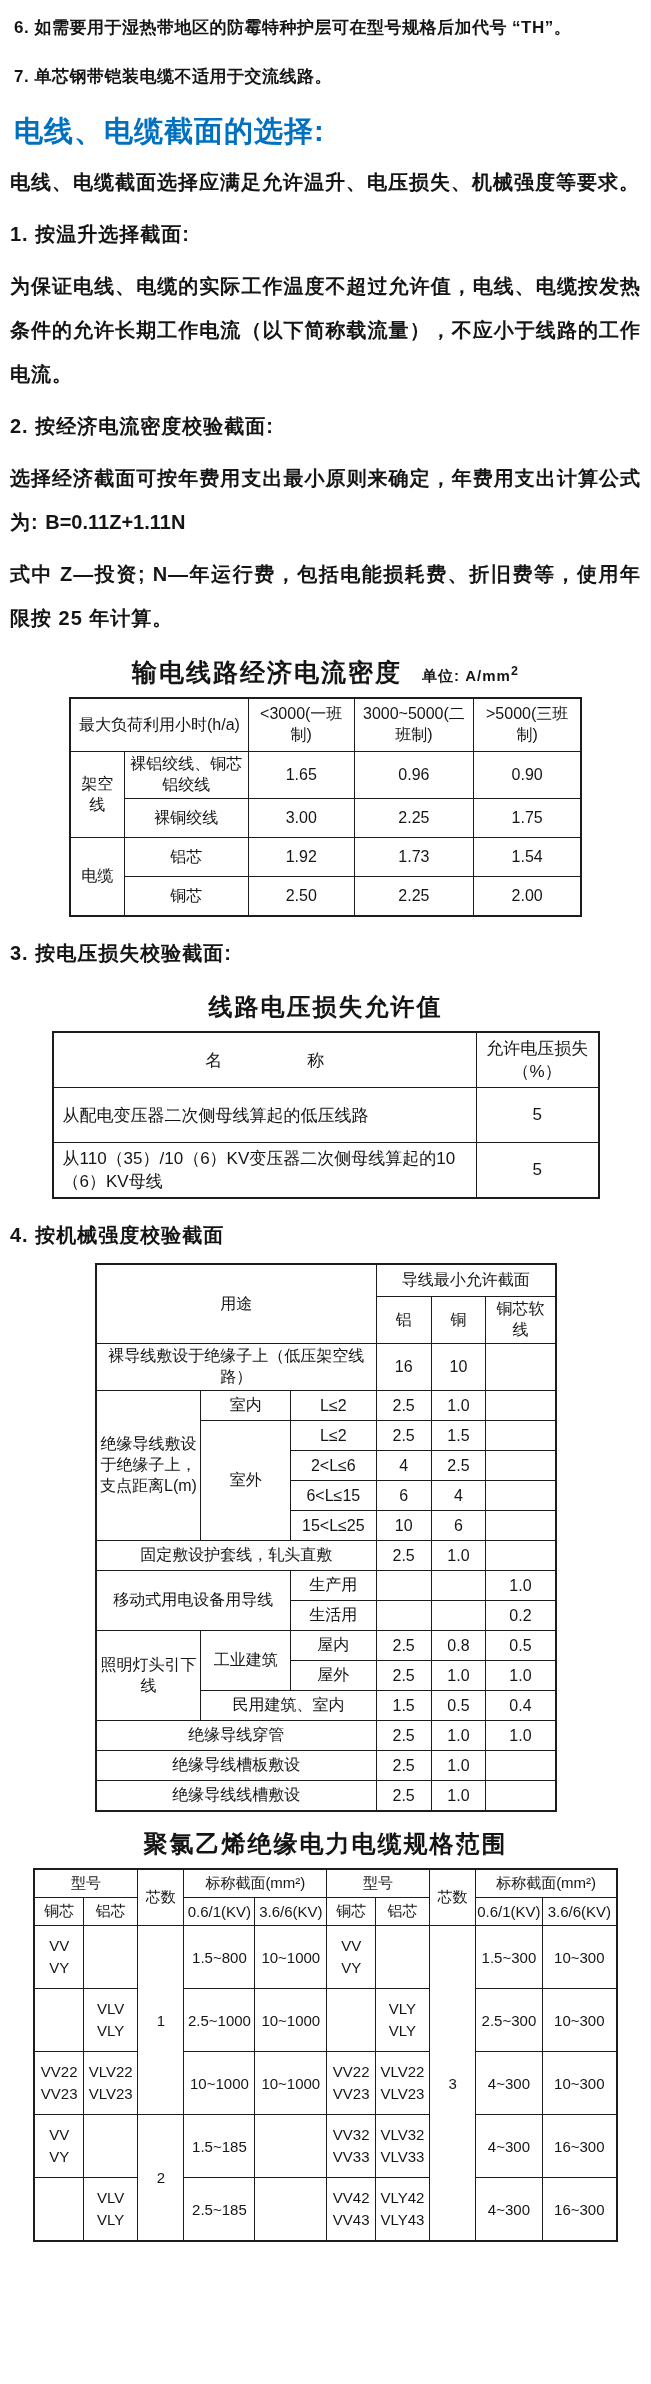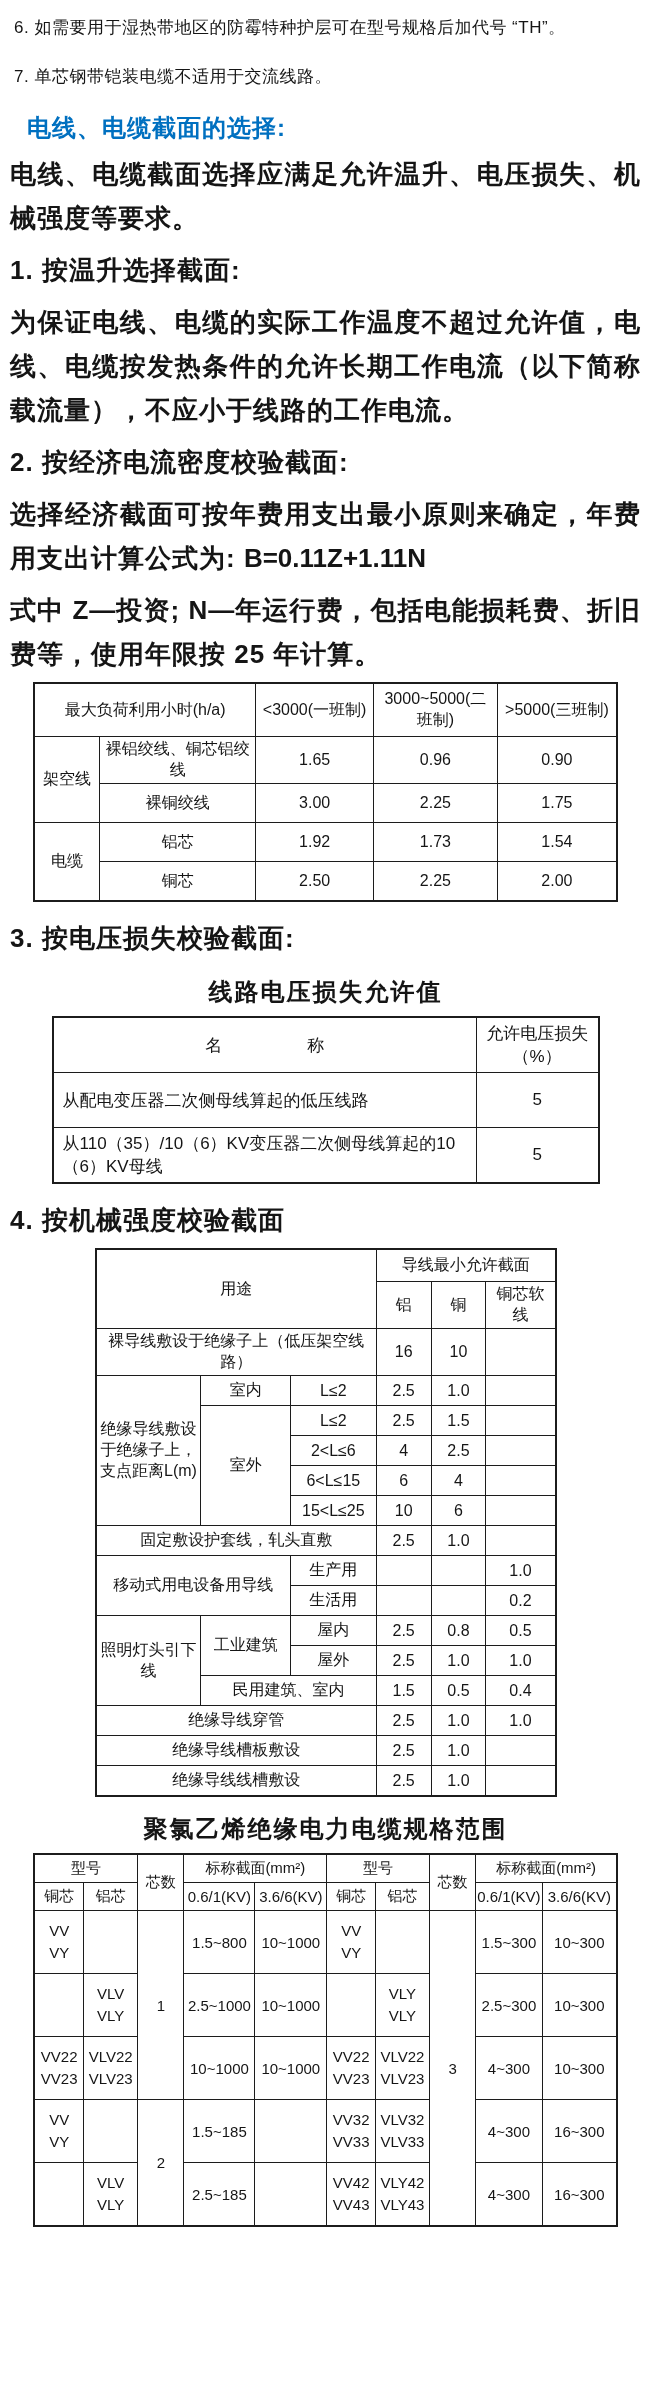--- a/index.html
+++ b/index.html
@@ -1,35 +1,35 @@
 <!DOCTYPE html>
 <html><head>
 <meta charset="utf-8">
 <style>
   html,body{margin:0;padding:0;background:#fff;}
   body{width:651px;font-family:"Liberation Sans","DejaVu Sans",sans-serif;color:#151515;}
   .page{width:651px;padding:6px 0 14px;box-sizing:border-box;}
 
-  .note{font-size:17px;font-weight:400;margin:10px 14px 0;letter-spacing:.5px;}
+  .note{font-size:17px;font-weight:700;margin:10px 14px 0;letter-spacing:.5px;}
   .note+.note{margin-top:26px;}
 
-  .h-blue{color:#0070c0;font-size:24px;font-weight:700;margin:24px 27px 0;letter-spacing:1px;}
-  .para{font-size:26px;line-height:44px;font-weight:600;margin:8px 10px 0;text-align:justify;letter-spacing:1px;}
+  .h-blue{color:#0070c0;font-size:29px;font-weight:700;margin:24px 14px 0;letter-spacing:1px;}
+  .para{font-size:20px;line-height:44px;font-weight:600;margin:8px 10px 0;text-align:justify;letter-spacing:1px;}
   .para .formula{font-weight:700;letter-spacing:0;}
 
   .tbl-title{font-size:25px;font-weight:600;text-align:center;margin:16px 0 8px;letter-spacing:2px;}
   .tbl-title .unit{font-size:15px;font-weight:600;letter-spacing:1px;margin-left:20px;}
   .tbl-title.big{font-size:24px;}
 
   table{border-collapse:collapse;margin:6px auto 14px;border:2px solid #1c1c1c;}
   td,th{border:1px solid #1c1c1c;text-align:center;vertical-align:middle;font-weight:400;padding:2px 3px;}
   .ml{white-space:pre-line;line-height:1.5;}
   .al-left{text-align:left;padding-left:9px;padding-right:12px;}
 
-  .t1{width:585px;font-size:16px;}
+  .t1{width:513px;font-size:16px;}
   .t1 .hd td{height:48px;}
   .t1 .dr td{height:34px;}
 
   .t2{width:548px;font-size:17px;}
   .t2 .hd td{height:50px;}
   .t2 .dr td{height:50px;}
 
   .t3{width:462px;font-size:16px;}
   .t3 td{height:25px;}
   .t3 .hd td{height:27px;margin-left:17px;}
@@ -47,20 +47,23 @@
   <div class="note">7. 单芯钢带铠装电缆不适用于交流线路。</div>
 
   <div class="h-blue">电线、电缆截面的选择:</div>
   <div class="para">电线、电缆截面选择应满足允许温升、电压损失、机械强度等要求。</div>
   <div class="para">1. 按温升选择截面:</div>
   <div class="para">为保证电线、电缆的实际工作温度不超过允许值，电线、电缆按发热条件的允许长期工作电流（以下简称载流量），不应小于线路的工作电流。</div>
   <div class="para">2. 按经济电流密度校验截面:</div>
   <div class="para"><span>选择经济截面可按年费用支出最小原则来确定，年费用支出计算公式为: </span><span class="formula">B=0.11Z+1.11N</span></div>
   <div class="para">式中 Z—投资; N—年运行费，包括电能损耗费、折旧费等，使用年限按 25 年计算。</div>
 
+  <div class="tbl-title">
+    <span>输电线路经济电流密度</span><span class="unit"><span>单位: A/mm</span><sup>2</sup></span>
+  </div>
   <table class="t1">
     <colgroup>
         <col style="width:66px">
         <col style="width:157px">
         <col style="width:118px">
         <col style="width:124px">
         <col style="width:120px">
       </colgroup>
     <tbody>
         <tr class="hd">

